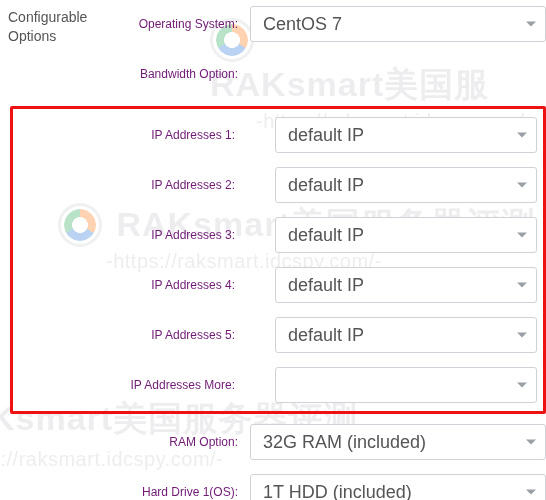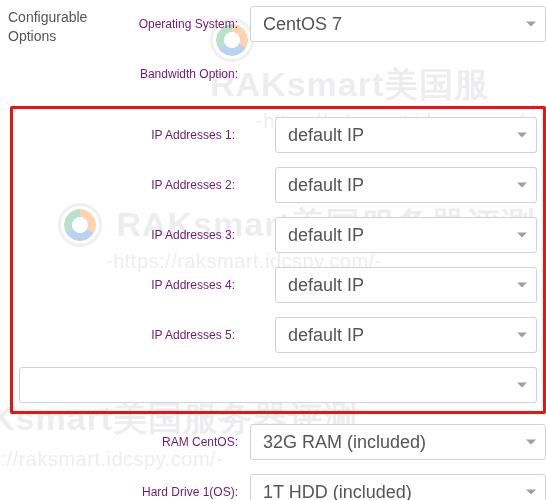--- a/index.html
+++ b/index.html
@@ -115,30 +115,31 @@
       <div class="row">
         <div class="lab">IP Addresses 5:</div>
         <div class="sel">
               <div class="select">
           <span>default IP</span>
           <span class="caret"></span>
               </div>
             </div>
       </div>
       <div class="row">
+        <div class="lab">IP Addresses More:</div>
         <div class="sel">
               <div class="select">
           <span class="caret"></span>
               </div>
             </div>
       </div>
     </div>
 
     <div class="row">
-      <div class="lab">RAM CentOS:</div>
+      <div class="lab">RAM Option:</div>
       <div class="sel">
             <div class="select">
         <span>32G RAM (included)</span>
         <span class="caret"></span>
             </div>
           </div>
     </div>
 
     <div class="row">
       <div class="lab">Hard Drive 1(OS):</div>

